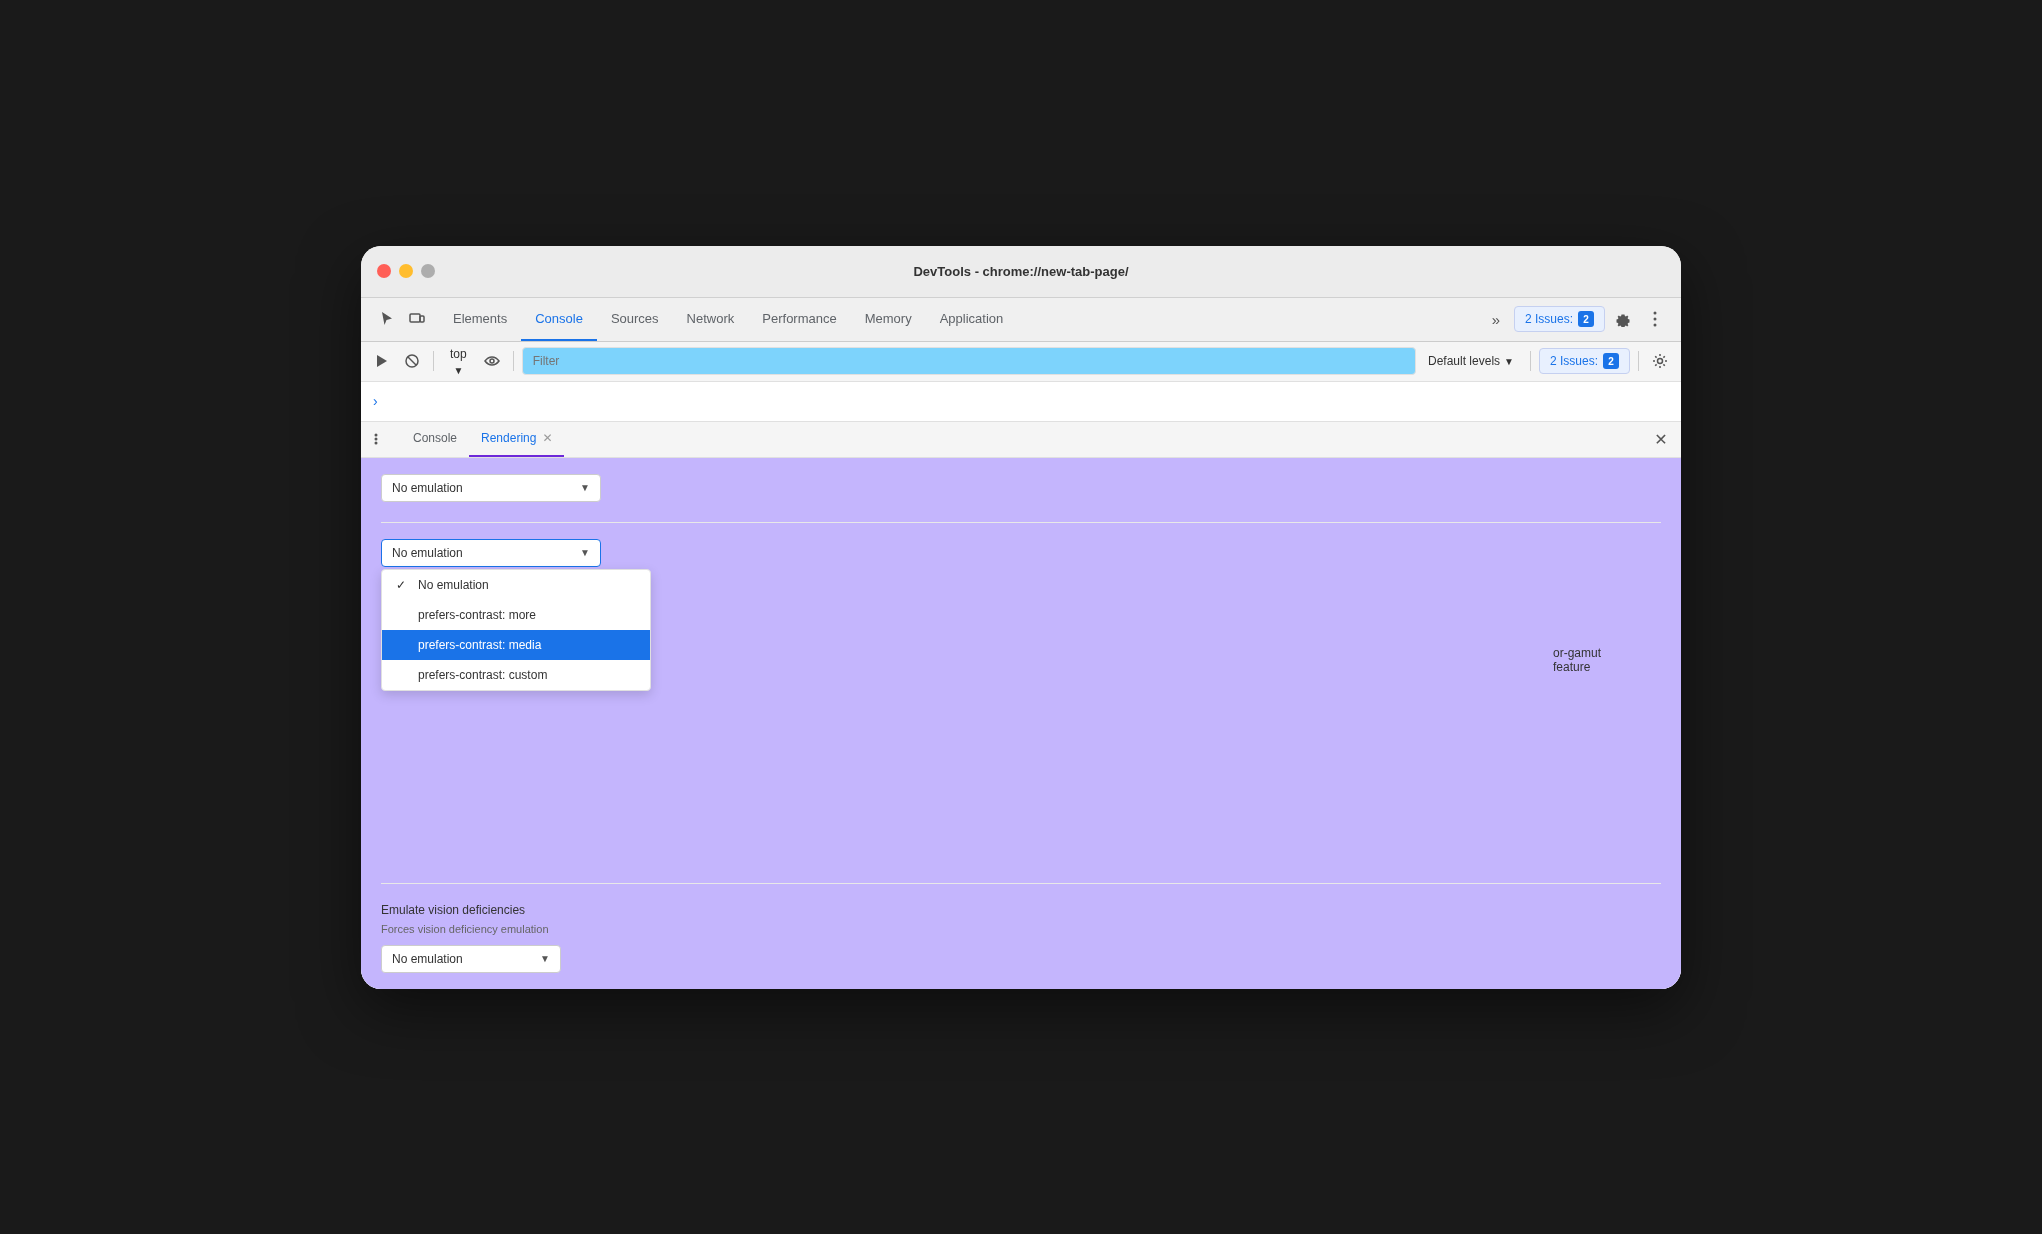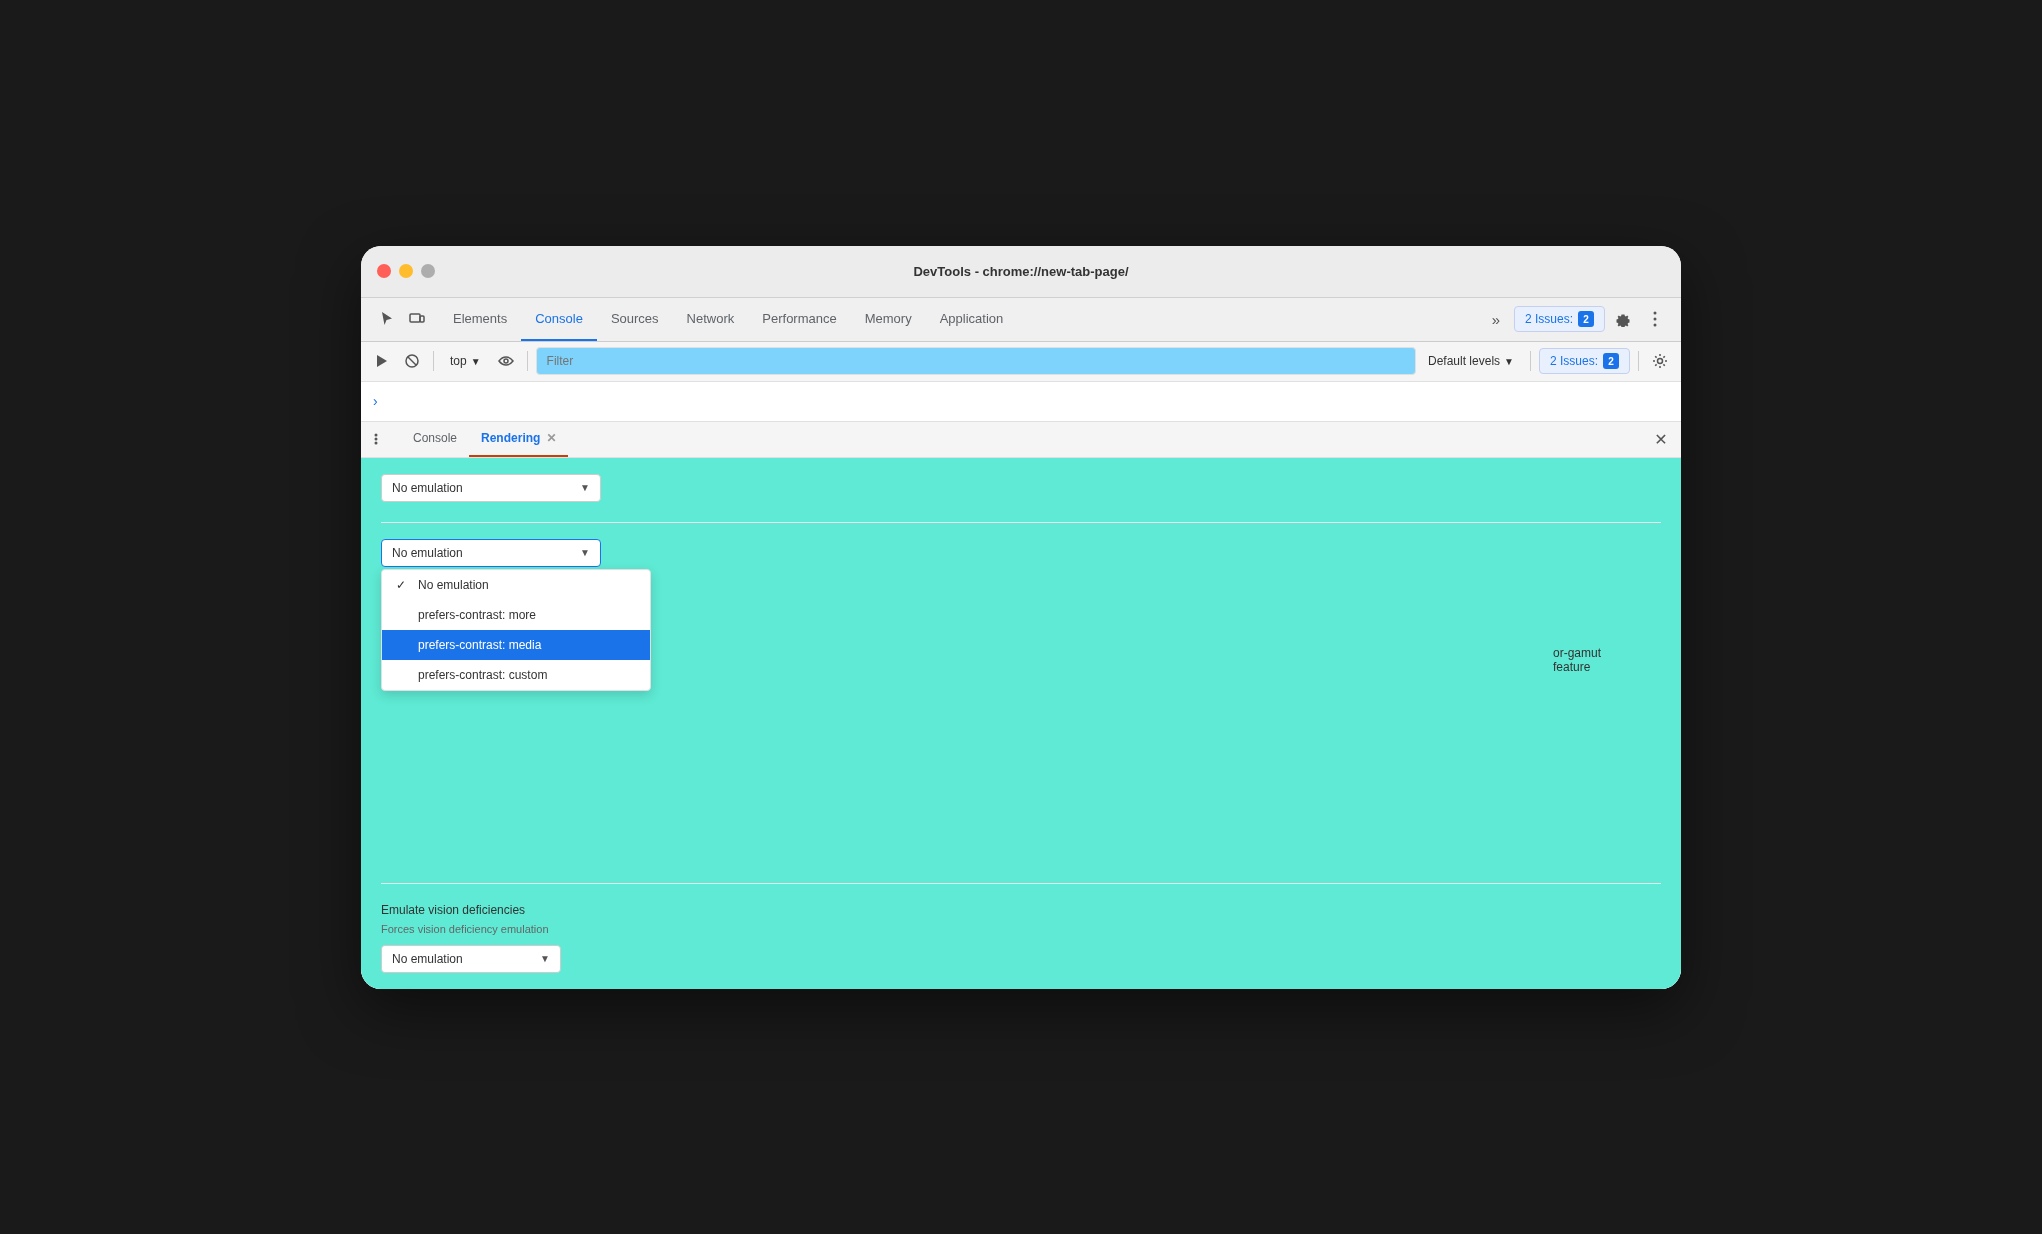--- a/index.html
+++ b/index.html
@@ -155,20 +155,21 @@
       display: flex;
       align-items: center;
       gap: 4px;
       padding: 3px 8px;
       border: none;
       background: transparent;
       cursor: pointer;
       font-size: 12px;
       color: #333;
       border-radius: 3px;
+      flex-direction: column;
     }
     .filter-input {
       flex: 1;
       height: 28px;
       border: 1px solid #e0e0e0;
       border-radius: 4px;
       padding: 0 10px;
       font-size: 12px;
       background: #7dd3fc;
       outline: none;
@@ -231,43 +232,42 @@
       gap: 6px;
       padding: 0 12px;
       font-size: 12px;
       color: #5f6368;
       cursor: pointer;
       height: 100%;
       border-bottom: 2px solid transparent;
     }
     .bottom-tab.active {
       color: #1a73e8;
-      border-bottom: 2px solid #c2410c;
-      font-weight: bold;
+      border-bottom: 2px solid #6d28d9;
     }
     .bottom-tab .close-btn {
       font-size: 12px;
       color: #999;
       cursor: pointer;
     }
     .bottom-close {
       margin-left: auto;
       width: 24px;
       height: 24px;
       display: flex;
       align-items: center;
       justify-content: center;
       cursor: pointer;
       color: #555;
       font-size: 16px;
     }
     
     .rendering-content {
       padding: 16px 20px;
-      background: #5eead4;
+      background: #c4b5fd;
       flex: 1;
       overflow-y: auto;
       position: relative;
     }
     
     .rendering-section {
       margin-bottom: 20px;
     }
     .section-label {
       font-size: 12px;

